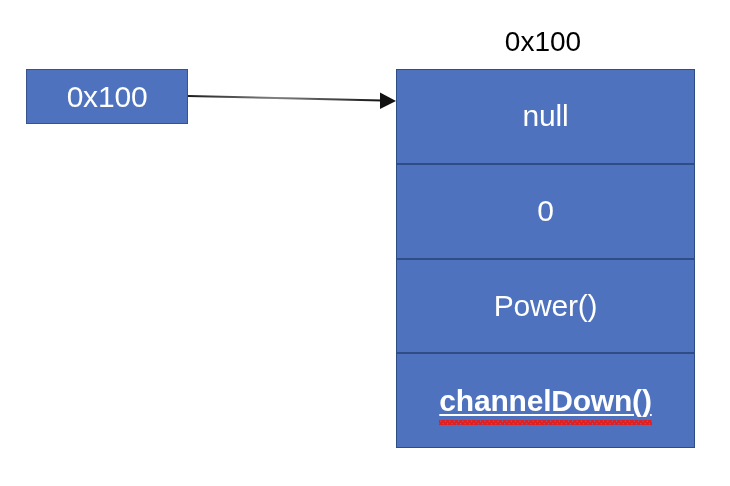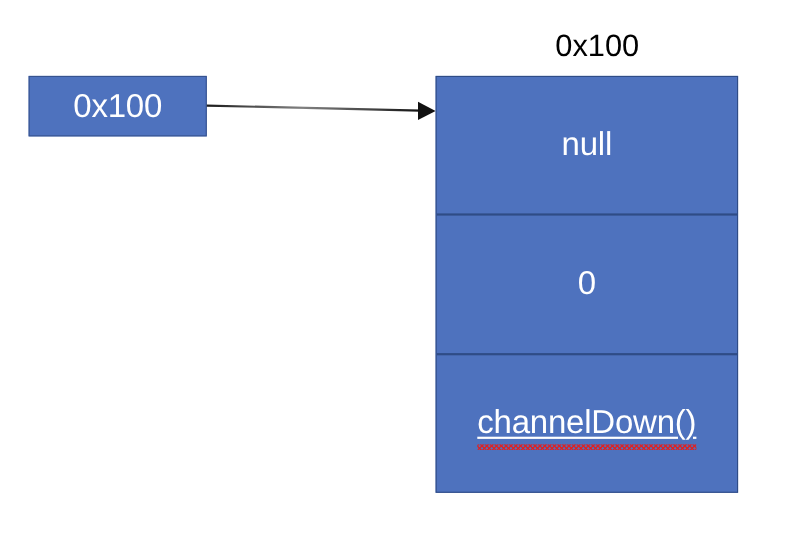--- a/index.html
+++ b/index.html
@@ -63,39 +63,40 @@
     font-size: 28px;
     line-height: 1.15;
     white-space: nowrap;
   }
 
   
   .obj-table {
     position: absolute;
     left: 396px;
     top: 69px;
-    width: 275px;
+    width: 299px;
     height: 379px;
     background: #4E72BE;
     border: 1px solid #2F4C86;
     box-sizing: border-box;
     display: flex;
     flex-direction: column;
   }
   .obj-row {
     flex: 1 1 0;
     display: flex;
     align-items: center;
     justify-content: center;
     border-bottom: 2px solid #2F4C86;
     box-sizing: border-box;
     position: relative;
   }
   .obj-row:last-child {
     border-bottom: none;
+    font-weight: bold;
   }
   .cell-text {
     color: #ffffff;
     font-size: 30px;
     line-height: 1;
     letter-spacing: -0.2px;
     white-space: nowrap;
     position: relative;
     display: inline-block;
   }
@@ -152,20 +153,23 @@
 
     <div class="obj-row">
       <span class="cell-text">null</span>
     </div>
 
 
     <div class="obj-row">
       <span class="cell-text">0</span>
     </div>
 
+    <div class="obj-row">
+      <span class="cell-text">Power()</span>
+    </div>
 
 
     <div class="obj-row">
       <span class="cell-text underlined misspelled">channelDown()</span>
     </div>
 
   </div>
 
 </div>
 

